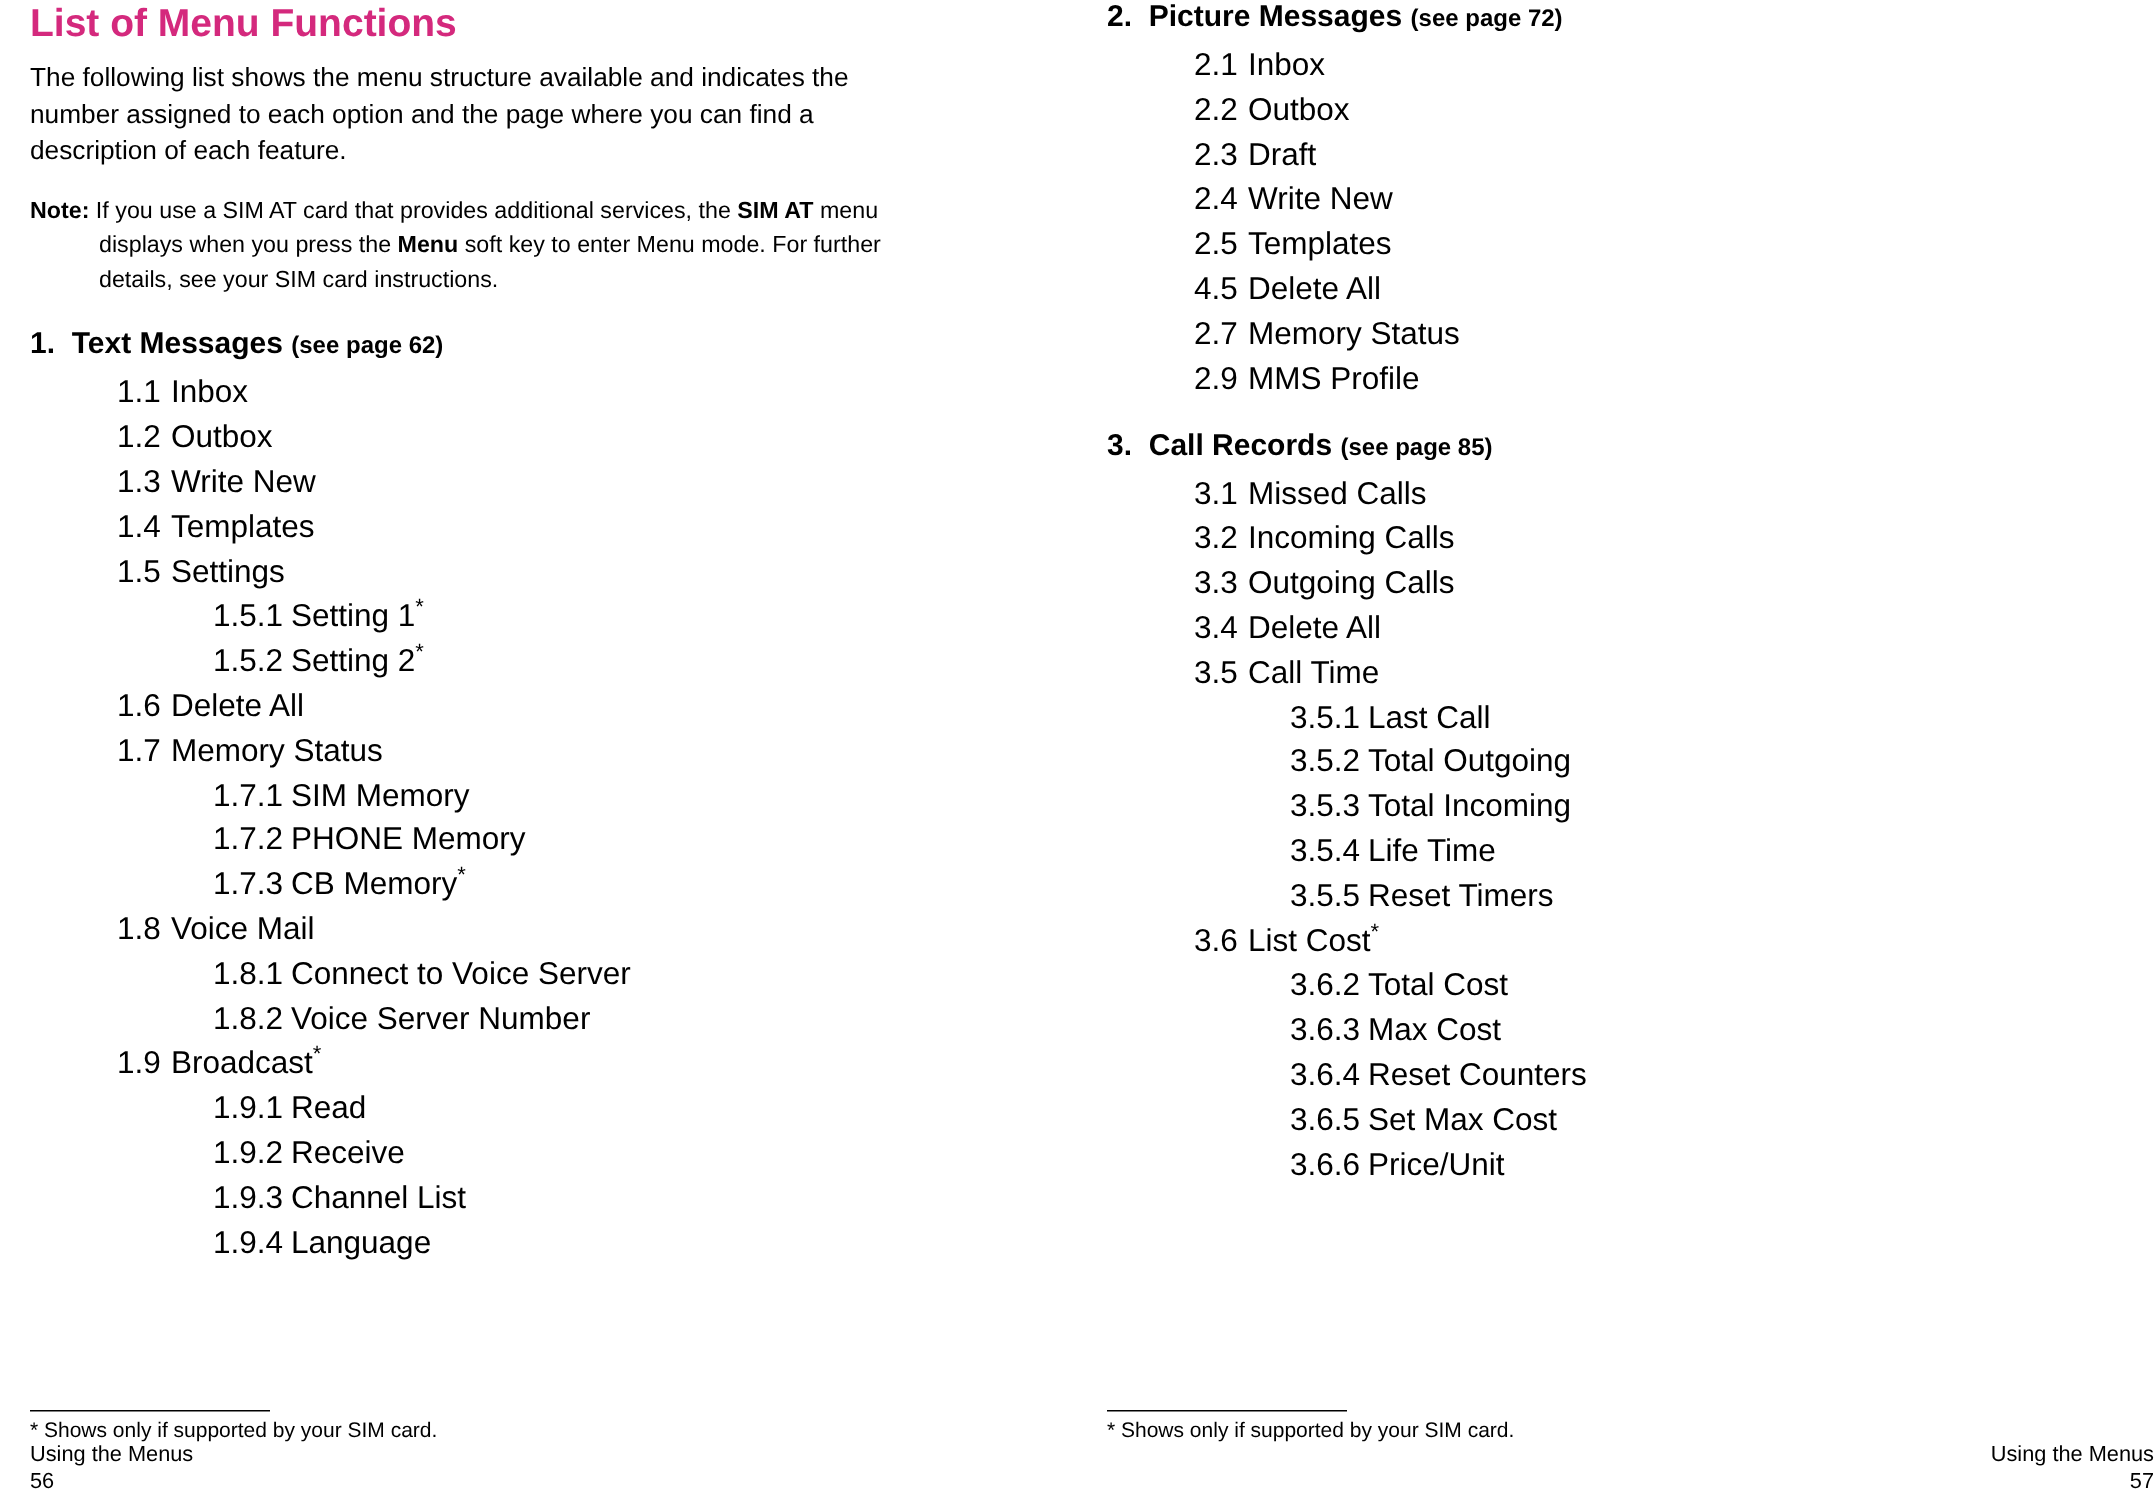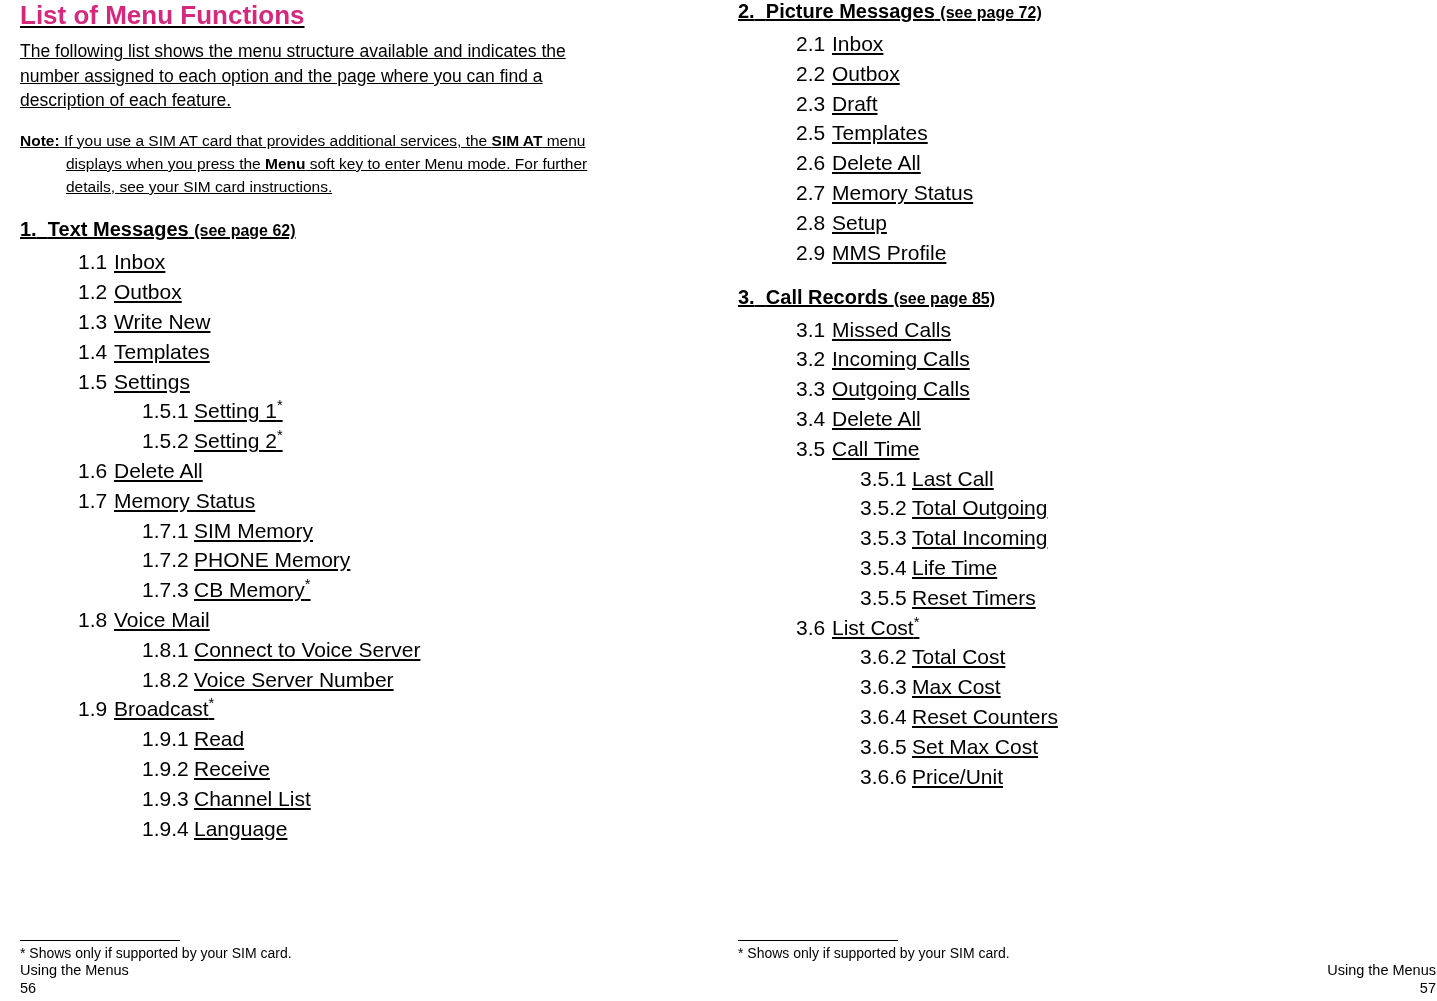--- a/index.html
+++ b/index.html
@@ -11,21 +11,20 @@
     width: 1437px;
     height: 1001px;
     position: relative;
   }
   .page {
     position: absolute;
     top: 0;
     width: 718px;
     height: 1001px;
     padding: 0 20px;
-    text-decoration: underline;
   }
   .page-left { left: 0; }
   .page-right { left: 718px; }
   .title-magenta {
     color: #d4297d;
     font-weight: bold;
     font-size: 26px;
     margin-bottom: 8px;
   }
   .intro {
@@ -145,24 +144,24 @@
 <div class="page page-right">
   <div class="section-head">
     <span>2.</span>&nbsp;
     <span>Picture Messages</span>
     <span class="pg">(see page 72)</span>
   </div>
   <div class="menu-list">
     <div><span class="num">2.1</span><span>Inbox</span></div>
     <div><span class="num">2.2</span><span>Outbox</span></div>
     <div><span class="num">2.3</span><span>Draft</span></div>
+    <div><span class="num">2.4</span><span>Write New</span></div>
     <div><span class="num">2.5</span><span>Templates</span></div>
-    <div><span class="num">2.6</span><span>Delete All</span></div>
+    <div><span class="num">4.5</span><span>Delete All</span></div>
     <div><span class="num">2.7</span><span>Memory Status</span></div>
-    <div><span class="num">2.8</span><span>Setup</span></div>
     <div><span class="num">2.9</span><span>MMS Profile</span></div>
   </div>
 
   <div class="section-head">
     <span>3.</span>&nbsp;
     <span>Call Records</span>
     <span class="pg">(see page 85)</span>
   </div>
   <div class="menu-list">
     <div><span class="num">3.1</span><span>Missed Calls</span></div>

